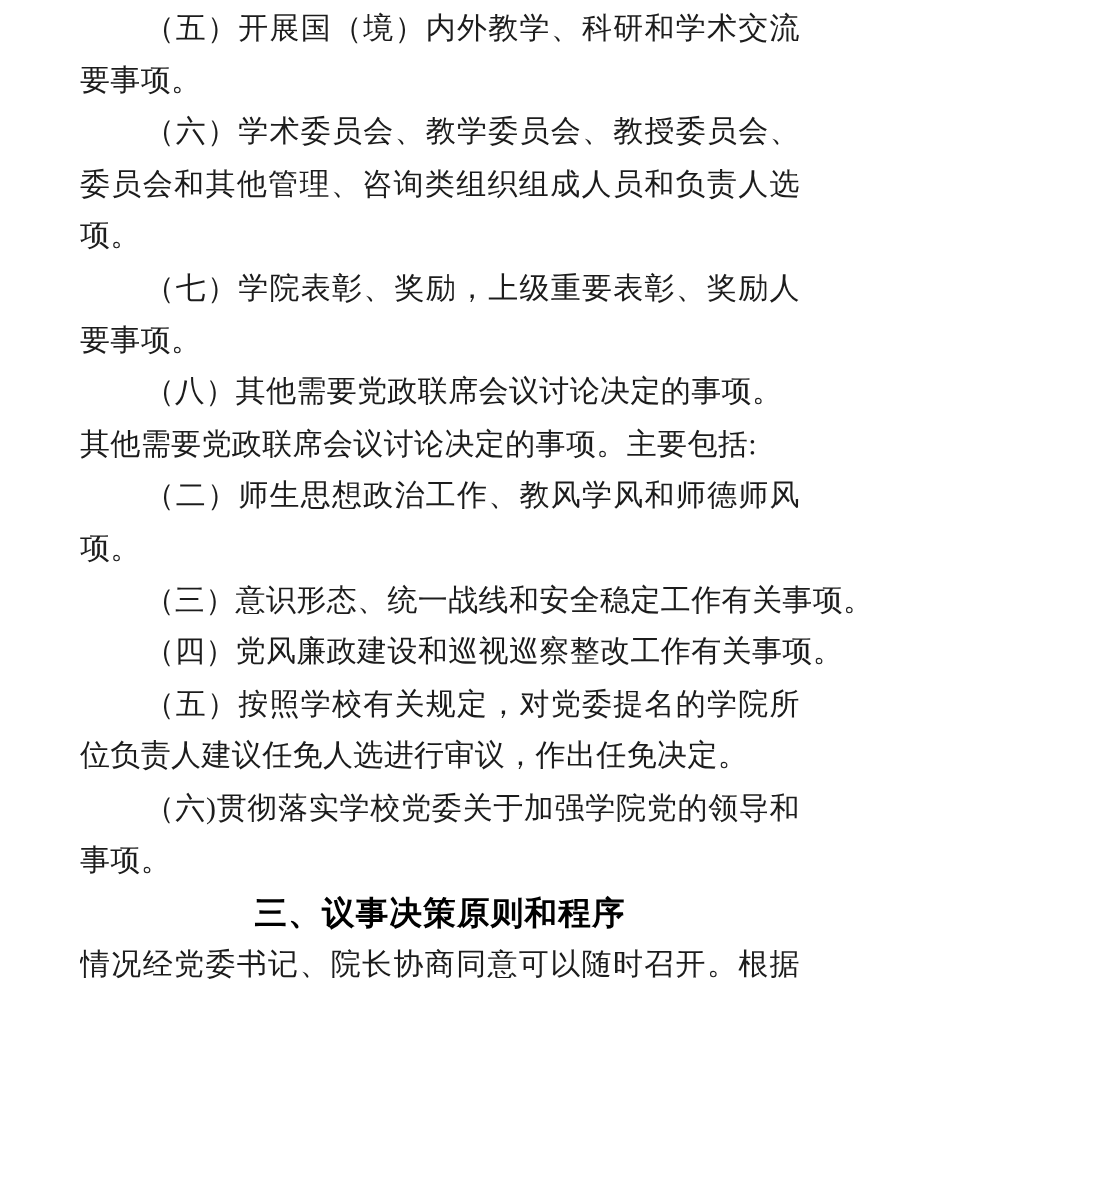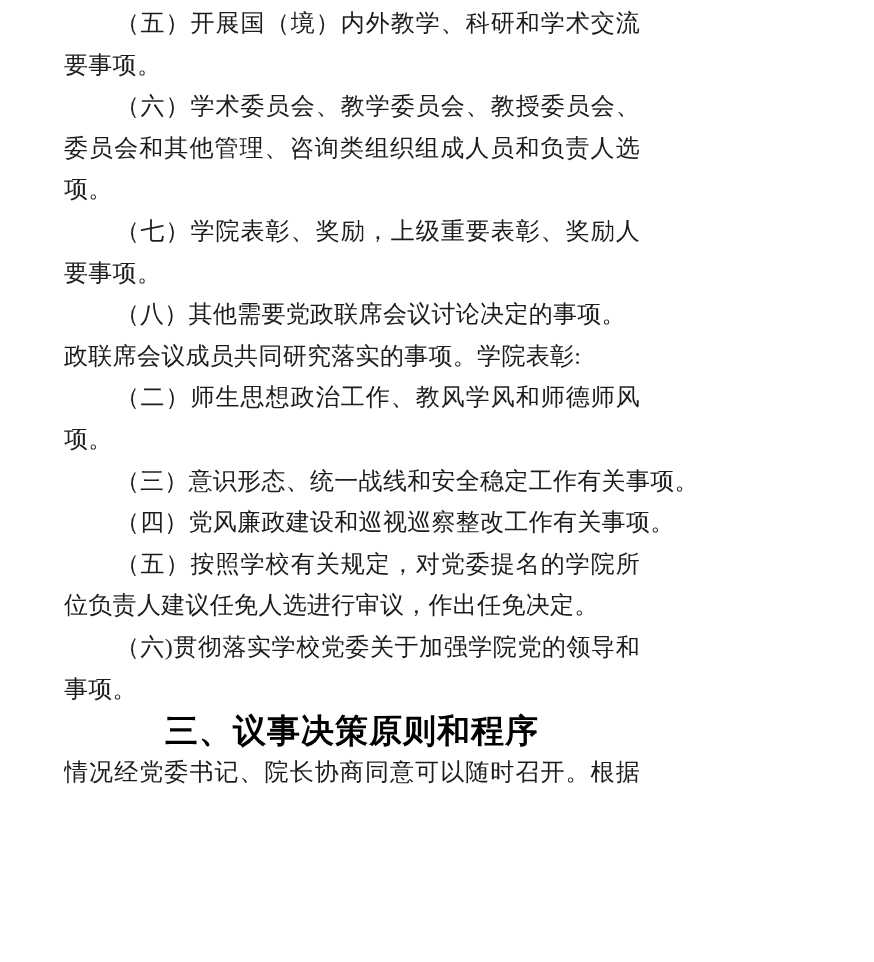--- a/index.html
+++ b/index.html
@@ -37,39 +37,39 @@
   .lead{
     font-weight:700;
     margin-right:0.62em;
   }
   .heading{
     text-align:right;
     text-align-last:center;
     text-indent:0;
     font-family:"Liberation Sans","DejaVu Sans",sans-serif;
     font-weight:700;
-    font-size:33px;
+    font-size:26px;
     color:var(--heading);
     letter-spacing:1px;
   }
 </style>
 </head>
 <body>
 
 <div class="page">
 
   <div class="line indent justify"><span>（五）开展国（境）内外教学、科研和学术交流合作中的重</span></div>
   <div class="line"><span>要事项。</span></div>
   <div class="line indent justify"><span>（六）学术委员会、教学委员会、教授委员会、学位评定分</span></div>
   <div class="line justify"><span>委员会和其他管理、咨询类组织组成人员和负责人选任等重要事</span></div>
   <div class="line"><span>项。</span></div>
   <div class="line indent justify"><span>（七）学院表彰、奖励，上级重要表彰、奖励人选推荐等重</span></div>
   <div class="line"><span>要事项。</span></div>
   <div class="line indent"><span>（八）其他需要党政联席会议讨论决定的事项。</span></div>
-  <div class="line"><span>政联席会议成员共同研究落实的事项。学院表彰:</span></div>
+  <div class="line"><span>其他需要党政联席会议讨论决定的事项。主要包括:</span></div>
   <div class="line indent justify"><span>（二）师生思想政治工作、教风学风和师德师风建设有关事</span></div>
   <div class="line"><span>项。</span></div>
   <div class="line indent"><span>（三）意识形态、统一战线和安全稳定工作有关事项。</span></div>
   <div class="line indent"><span>（四）党风廉政建设和巡视巡察整改工作有关事项。</span></div>
   <div class="line indent justify"><span>（五）按照学校有关规定，对党委提名的学院所属机构、单</span></div>
   <div class="line"><span>位负责人建议任免人选进行审议，作出任免决定。</span></div>
   <div class="line indent justify"><span>（六)贯彻落实学校党委关于加强学院党的领导和党的建设</span></div>
   <div class="line"><span>事项。</span></div>
   <div class="line heading"><span>三、议事决策原则和程序</span></div>
   <div class="line justify"><span>情况经党委书记、院长协商同意可以随时召开。根据议题内容，</span></div>

